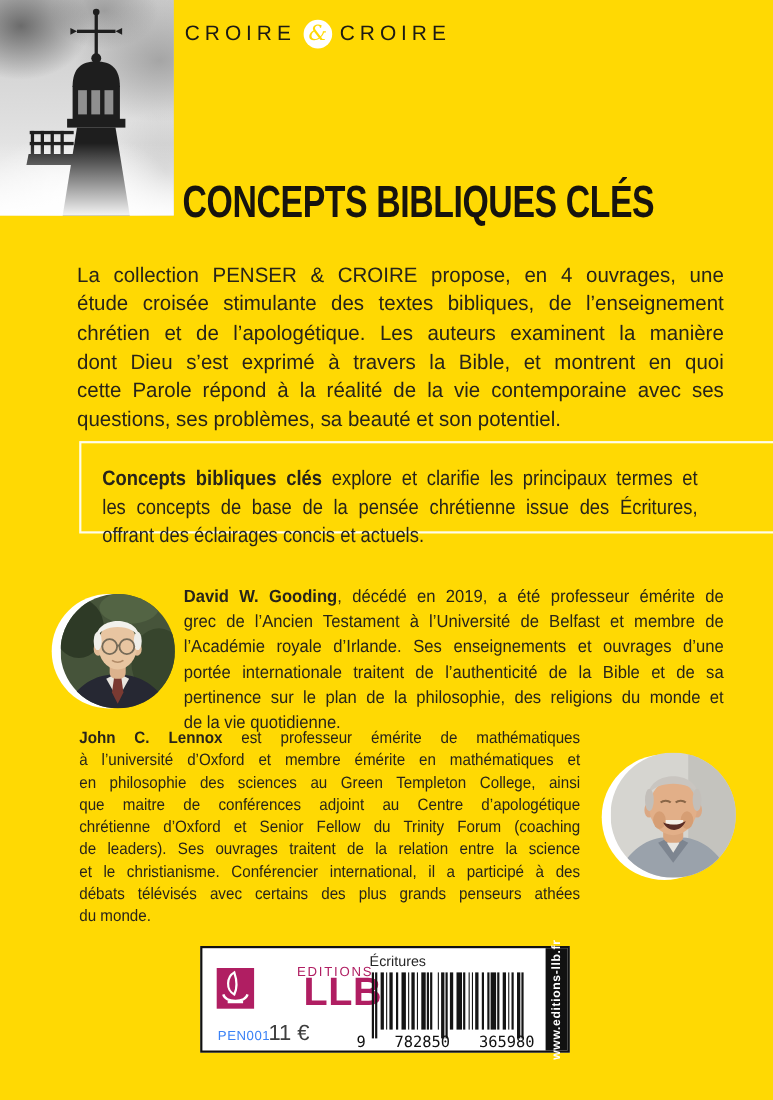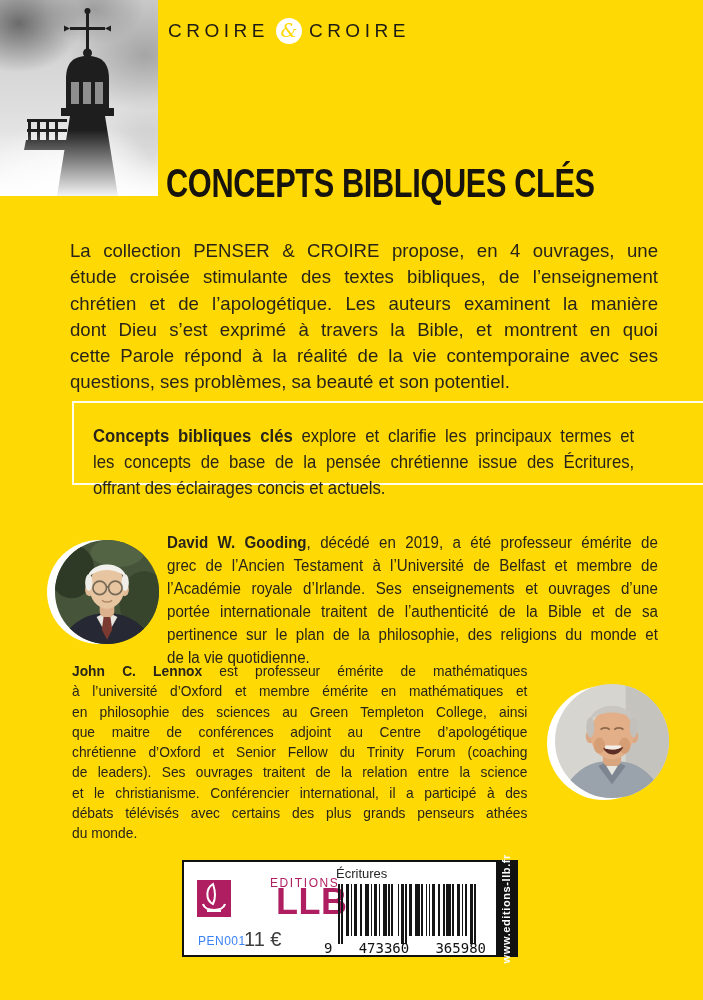--- a/index.html
+++ b/index.html
@@ -270,21 +270,21 @@
           <div class="bar" style="width: 4.7191px; margin-right: 1.57303px;"></div>
           <div class="bar" style="width: 1.57303px; margin-right: 3.14607px;"></div>
           <div class="bar" style="width: 3.14607px; margin-right: 1.57303px;"></div>
           <div class="bar" style="width: 1.57303px; margin-right: 1.57303px;"></div>
           <div class="bar" style="width: 1.57303px; margin-right: 3.14607px;"></div>
           <div class="bar tall" style="width: 3.14607px; margin-right: 1.57303px;"></div>
           <div class="bar tall" style="width: 1.57303px; margin-right: 1.57303px;"></div>
         </div>
       <div id="bdigits">
         <span>9</span>
-        <span>473360</span>
+        <span>782850</span>
         <span>365980</span>
       </div>
     </div>
     <div id="website-strip">
       <span>www.editions-llb.fr</span>
     </div>
   </div>
 
 </div>
 

